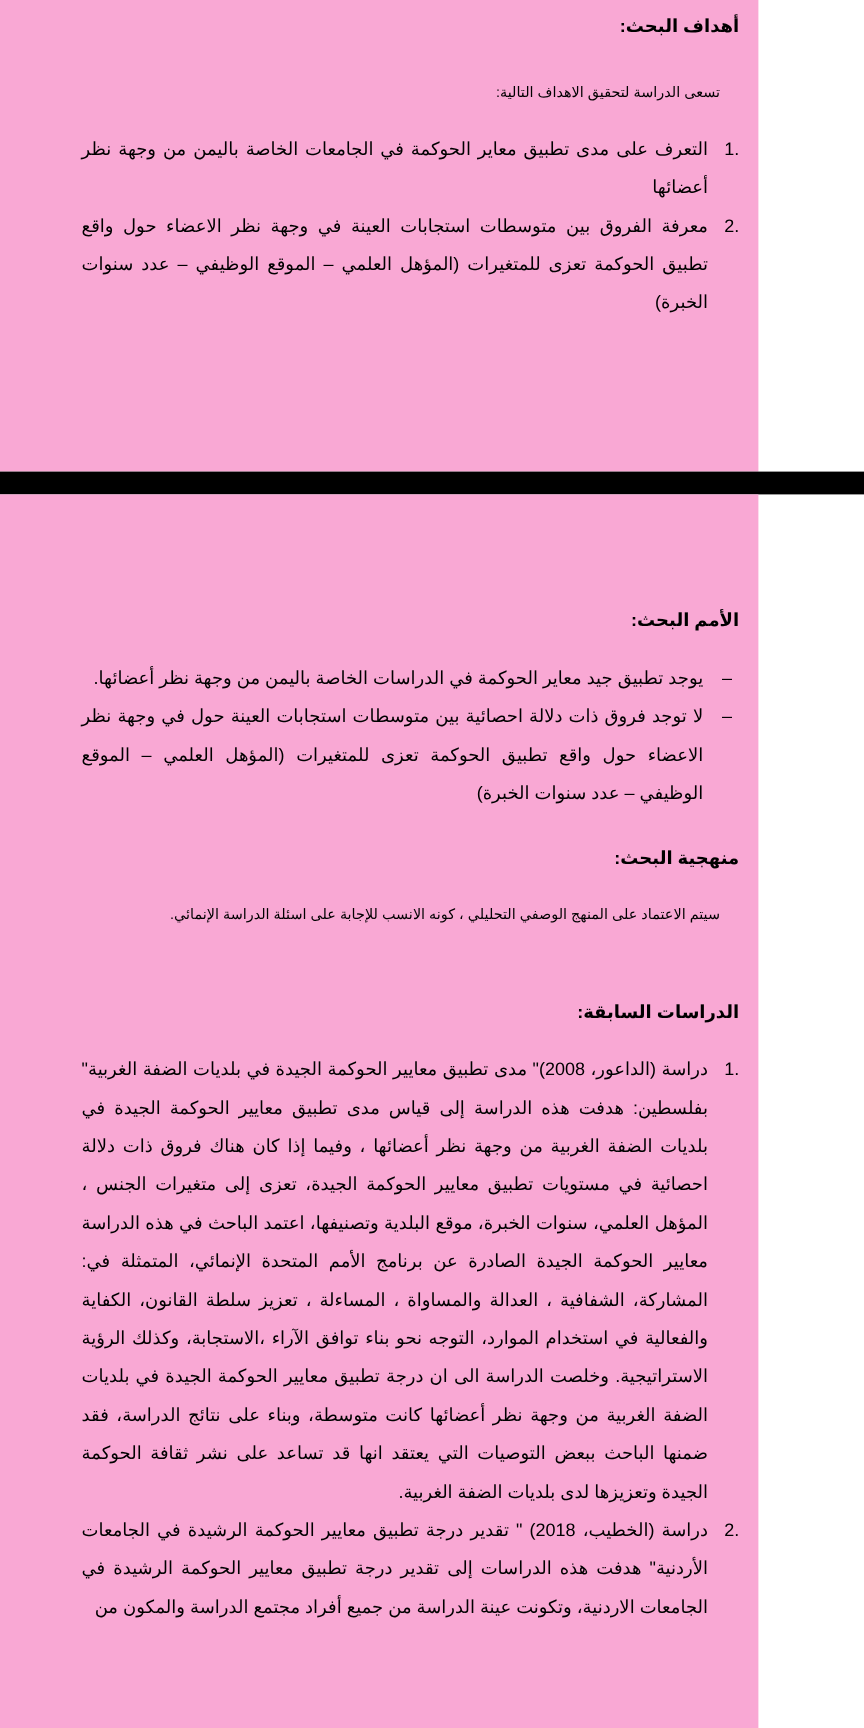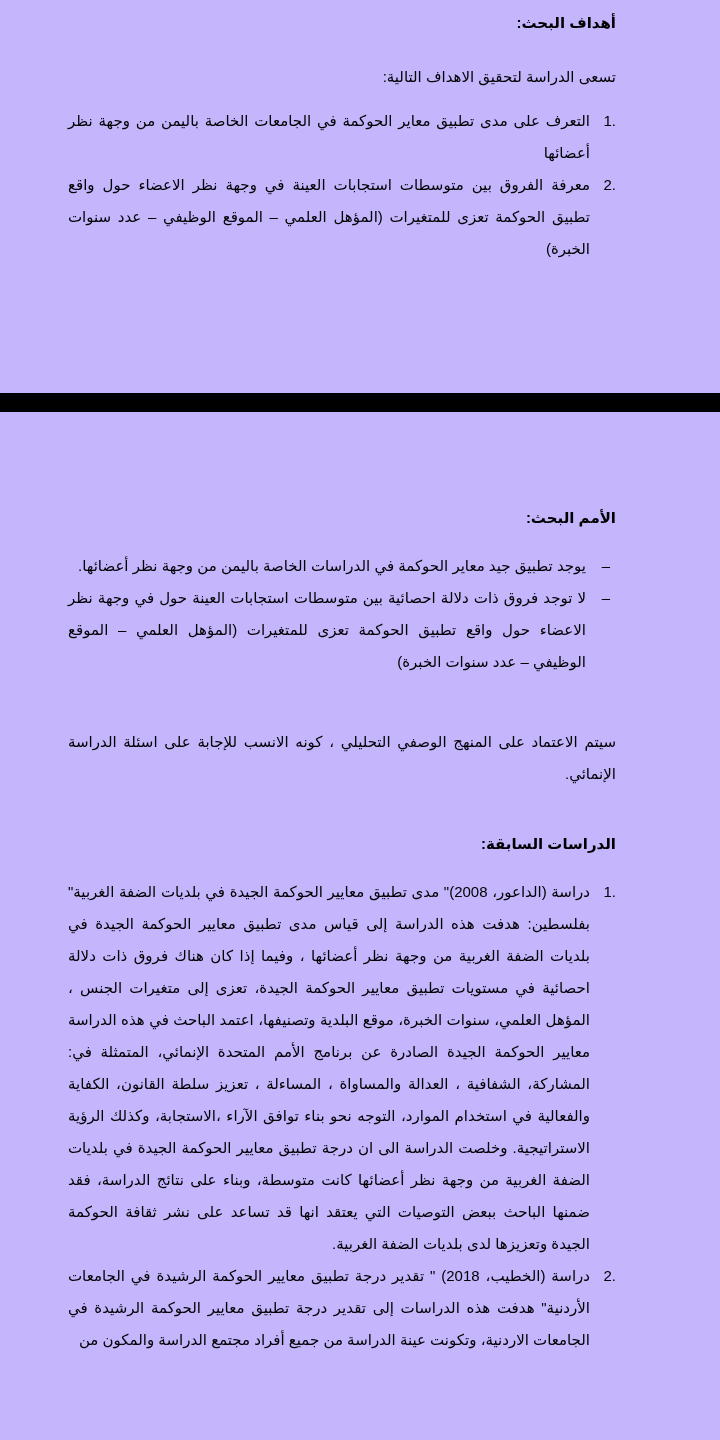--- a/index.html
+++ b/index.html
@@ -1,24 +1,24 @@
 <!DOCTYPE html>
 <html><head>
 <meta charset="utf-8">
 <style>
   html, body { margin:0; padding:0; background:#fff; }
   body { width:720px; height:1440px; position:relative; overflow:hidden;
          font-family:"Liberation Sans","DejaVu Sans",sans-serif; color:#000; }
-  .page { position:absolute; left:0; width:720px; background:#c4b5fd; }
+  .page { position:absolute; left:0; width:632px; background:#f9a8d4; }
   .page1 { top:0; height:393px; }
   .separator { position:absolute; left:0; top:393px; width:720px; height:19px; background:#000; }
   .page2 { top:412px; height:1028px; }
   .content { position:absolute; left:68px; width:548px; direction:rtl; text-align:right; }
   .heading { font-weight:bold; font-size:15px; line-height:20px; margin:0; }
-  .para { font-size:15px; line-height:32px; margin:0; text-align:justify; text-align-last:right; }
+  .para { font-size:12px; line-height:32px; margin:16px; text-align:justify; text-align-last:right; }
   .list { list-style:none; margin:0; padding:0; }
   .list li { position:relative; padding-right:26px; font-size:15px; line-height:32px; text-align:justify; text-align-last:right; }
   .list li .marker { position:absolute; right:0; top:0; width:24px; text-align:right; }
   .dash li { padding-right:30px; }
   .dash li .marker { right:6px; }
 </style>
 </head>
 <body>
 
 <div class="page page1">
@@ -49,20 +49,21 @@
         <span>يوجد تطبيق جيد معاير الحوكمة في الدراسات الخاصة باليمن من وجهة نظر أعضائها.</span>
       </li>
       <li>
         <span class="marker">–</span>
         <span>لا توجد فروق ذات دلالة احصائية بين متوسطات استجابات العينة حول في وجهة نظر الاعضاء حول واقع تطبيق الحوكمة تعزى للمتغيرات (المؤهل العلمي – الموقع الوظيفي – عدد سنوات الخبرة)</span>
       </li>
     </ul>
   </div>
 
   <div class="content" style="top:294px;">
+    <p class="heading">منهجية البحث:</p>
     <p class="para" style="margin-top:20px;">سيتم الاعتماد على المنهج الوصفي التحليلي ، كونه الانسب للإجابة على اسئلة الدراسة الإنمائي.</p>
   </div>
 
   <div class="content" style="top:422px;">
     <p class="heading">الدراسات السابقة:</p>
     <ol class="list" style="margin-top:22px;">
       <li>
         <span class="marker">.1</span>
         <span>دراسة (الداعور، 2008)" مدى تطبيق معايير الحوكمة الجيدة في بلديات الضفة الغربية" بفلسطين: هدفت هذه الدراسة إلى قياس مدى تطبيق معايير الحوكمة الجيدة في بلديات الضفة الغربية من وجهة نظر أعضائها ، وفيما إذا كان هناك فروق ذات دلالة احصائية في مستويات تطبيق معايير الحوكمة الجيدة، تعزى إلى متغيرات الجنس ، المؤهل العلمي، سنوات الخبرة، موقع البلدية وتصنيفها، اعتمد الباحث في هذه الدراسة معايير الحوكمة الجيدة الصادرة عن برنامج الأمم المتحدة الإنمائي، المتمثلة في: المشاركة، الشفافية ، العدالة والمساواة ، المساءلة ، تعزيز سلطة القانون، الكفاية والفعالية في استخدام الموارد، التوجه نحو بناء توافق الآراء ،الاستجابة، وكذلك الرؤية الاستراتيجية. وخلصت الدراسة الى ان درجة تطبيق معايير الحوكمة الجيدة في بلديات الضفة الغربية من وجهة نظر أعضائها كانت متوسطة، وبناء على نتائج الدراسة، فقد ضمنها الباحث ببعض التوصيات التي يعتقد انها قد تساعد على نشر ثقافة الحوكمة الجيدة وتعزيزها لدى بلديات الضفة الغربية.</span>
       </li>

